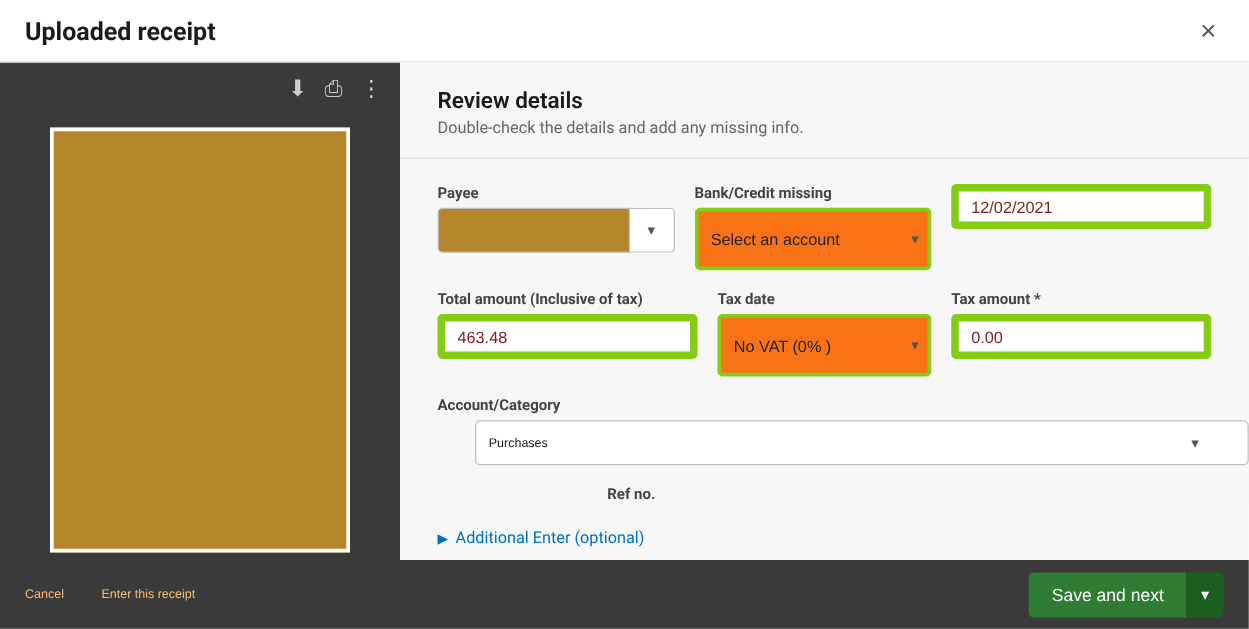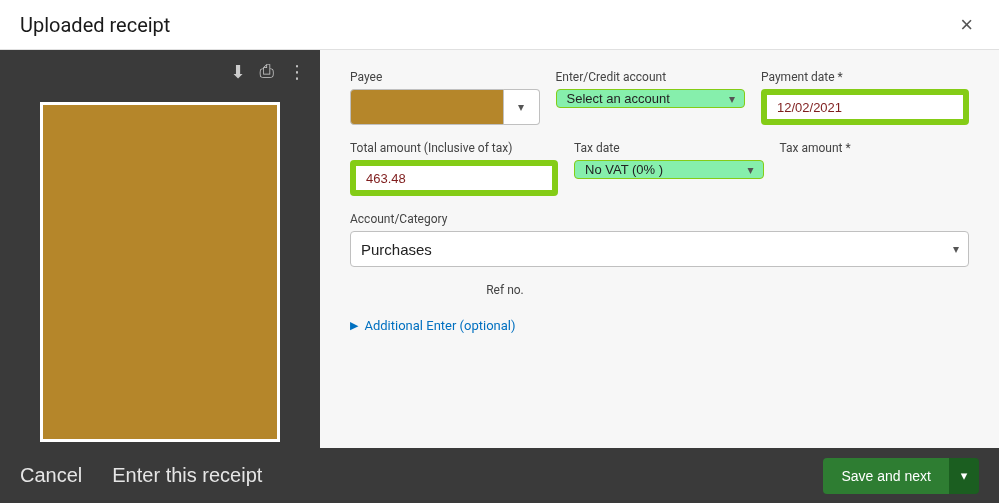--- a/index.html
+++ b/index.html
@@ -25,21 +25,21 @@
       display: flex;
       align-items: center;
       justify-content: space-between;
       padding: 14px 20px;
       border-bottom: 1px solid #e0e0e0;
       background: #fff;
       height: 50px;
     }
     .modal-title {
       font-size: 20px;
-      font-weight: 400;
+      font-weight: 700;
       color: #1a1a1a;
     }
     .close-btn {
       background: none;
       border: none;
       cursor: pointer;
       font-size: 22px;
       color: #555;
       line-height: 1;
       padding: 2px 6px;
@@ -114,45 +114,45 @@
     }
     .form-group {
       display: flex;
       flex-direction: column;
       flex: 1;
     }
     .form-label {
       font-size: 12px;
       color: #444;
       margin-bottom: 5px;
-      font-weight: 400;
+      font-weight: 700;
     }
     .form-input {
       height: 36px;
       border: 6px solid #84cc16;
       border-radius: 4px;
       padding: 0 10px;
       font-size: 13px;
       background: #fff;
       color: #7f1d1d;
       outline: none;
     }
     .form-select-wrapper {
       position: relative;
       display: flex;
       align-items: center;
     }
     .form-select-wrapper select {
       width: 100%;
-      height: 19px;
-      border: 1px solid #84cc16;
+      height: 50px;
+      border: 3px solid #84cc16;
       border-radius: 4px;
       padding: 0 32px 0 10px;
       font-size: 13px;
-      background: #86efac;
+      background: #f97316;
       color: #222;
       appearance: none;
       outline: none;
       cursor: pointer;
     }
     .form-select-wrapper .select-arrow {
       position: absolute;
       right: 10px;
       pointer-events: none;
       font-size: 12px;
@@ -204,26 +204,27 @@
     }
     .account-select-wrapper {
       position: relative;
     }
     .account-select-wrapper select {
       width: 100%;
       height: 36px;
       border: 1px solid #c0c0c0;
       border-radius: 4px;
       padding: 0 32px 0 10px;
-      font-size: 15px;
+      font-size: 10px;
       background: #fff;
       color: #222;
       appearance: none;
       outline: none;
       cursor: pointer;
+      margin-left: 30px;
     }
     .account-select-wrapper .select-arrow {
       position: absolute;
       right: 10px;
       top: 50%;
       transform: translateY(-50%);
       pointer-events: none;
       font-size: 12px;
       color: #555;
     }
@@ -248,22 +249,22 @@
       background: #3a3a3a;
       height: 55px;
     }
     .footer-left {
       display: flex;
       gap: 30px;
     }
     .footer-btn-text {
       background: none;
       border: none;
-      color: #e5e5e5;
-      font-size: 20px;
+      color: #fdba74;
+      font-size: 10px;
       cursor: pointer;
       padding: 0;
     }
     .save-next-group {
       display: flex;
       align-items: center;
     }
     .save-next-btn {
       background: #2e7d32;
       color: #fff;
@@ -307,62 +308,66 @@
         <span class="toolbar-icon">⬇</span>
         <span class="toolbar-icon">⎙</span>
         <span class="toolbar-icon">⋮</span>
       </div>
       <div class="receipt-preview">
         <div class="receipt-image"></div>
       </div>
     </div>
 
     <div class="right-panel">
+      <div class="review-header">
+        <div class="review-title">Review details</div>
+        <div class="review-subtitle">Double-check the details and add any missing info.</div>
+      </div>
 
       <div class="form-area">
 
         <div class="form-row">
           <div class="form-group">
             <label class="form-label">Payee</label>
             <div class="payee-wrapper">
               <div class="payee-input-box"></div>
               <button class="payee-dropdown-btn">▾</button>
             </div>
           </div>
           <div class="form-group">
-            <label class="form-label">Enter/Credit account</label>
+            <label class="form-label">Bank/Credit missing</label>
             <div class="form-select-wrapper">
               <select>
                 <option value="">Select an account</option>
               </select>
               <span class="select-arrow">▾</span>
             </div>
           </div>
           <div class="form-group">
-            <label class="form-label">Payment date *</label>
             <input class="form-input" type="text" value="12/02/2021" style="">
           </div>
         </div>
 
         <div class="form-row">
           <div class="form-group">
             <label class="form-label">Total amount (Inclusive of tax)</label>
             <input class="form-input" type="text" value="463.48" style="">
           </div>
           <div class="form-group">
             <label class="form-label">Tax date</label>
             <div class="form-select-wrapper">
               <select>
                 <option value="no_vat">No VAT (0% )</option>
               </select>
               <span class="select-arrow">▾</span>
             </div>
           </div>
           <div class="form-group">
             <label class="form-label">Tax amount *</label>
+            <input class="form-input" type="text" value="0.00" style="">
           </div>
         </div>
 
         <div class="form-row">
           <div class="form-group">
             <label class="form-label">Account/Category</label>
             <div class="account-select-wrapper">
               <select>
                 <option value="purchases">Purchases</option>
               </select>

